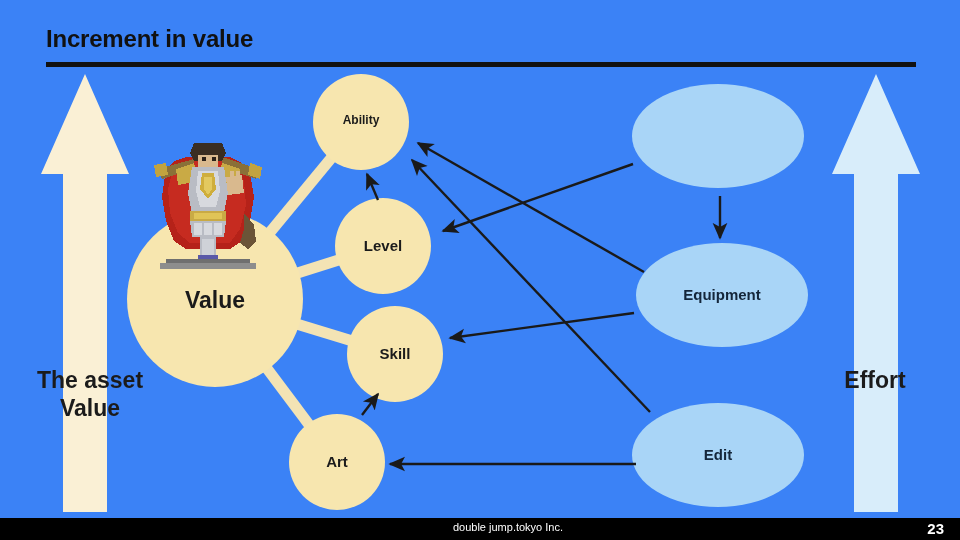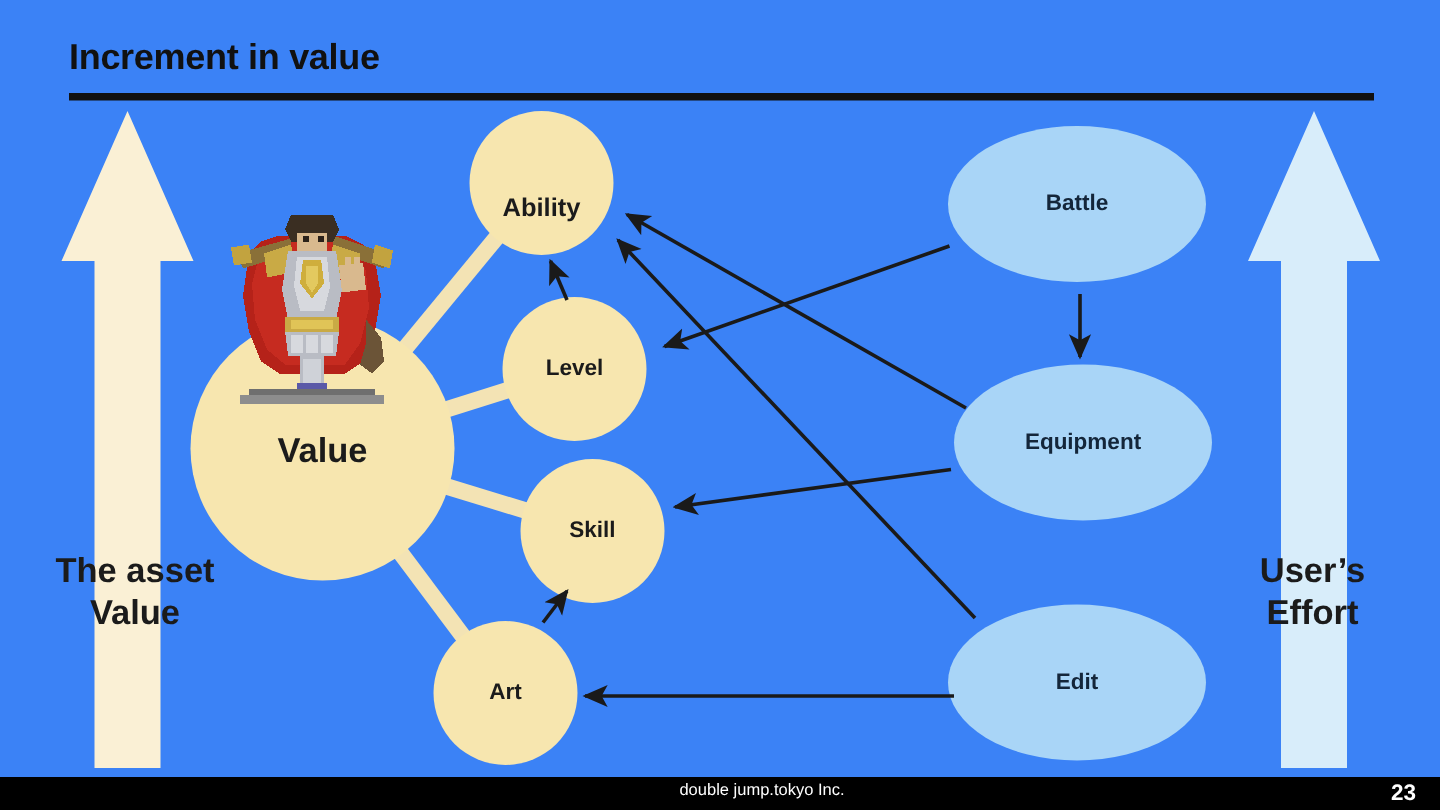--- a/index.html
+++ b/index.html
@@ -210,41 +210,39 @@
     <path d="M26 53 L32 53 L32 61 L26 61 Z" fill="#cfd2d8"></path>
 
     <path d="M24 61 L34 61 L34 65 L24 65 Z" fill="#5a59a8"></path>
 
     <path d="M5 65 L53 65 L53 68 L5 68 Z" fill="#8d8d8d"></path>
     <path d="M8 63 L50 63 L50 65 L8 65 Z" fill="#6f6f6f"></path>
   </svg>
 
   <div class="node-label" style="left:115px; top:287px; width:200px; font-size:23px;">Value</div>
 
-  <div class="node-label" style="left:301px; top:113px; width:120px; font-size:17px;margin-top:16px;">Ability</div>
+  <div class="node-label" style="left:301px; top:113px; width:120px; font-size:12px;">Ability</div>
 
   <div class="node-label" style="left:323px; top:237px; width:120px; font-size:15px;">Level</div>
 
   <div class="node-label" style="left:335px; top:345px; width:120px; font-size:15px;">Skill</div>
 
   <div class="node-label" style="left:277px; top:453px; width:120px; font-size:15px;">Art</div>
 
-  <div class="node-label blue" style="left:638px; top:127px; width:160px; font-size:15px;">Battle</div>
 
   <div class="node-label blue" style="left:642px; top:286px; width:160px; font-size:15px;">Equipment</div>
 
   <div class="node-label blue" style="left:638px; top:446px; width:160px; font-size:15px;">Edit</div>
 
   <div class="side-label" style="left:10px; top:366px; width:160px;">
     <div>The asset</div>
     <div>Value</div>
   </div>
 
   <div class="side-label" style="left:805px; top:366px; width:140px;">
-    <div>User’s</div>
     <div>Effort</div>
   </div>
 
   <div id="footer-bar">
     <div id="footer-text">double jump.tokyo Inc.</div>
     <div id="page-number">23</div>
   </div>
 
 </div>
 

